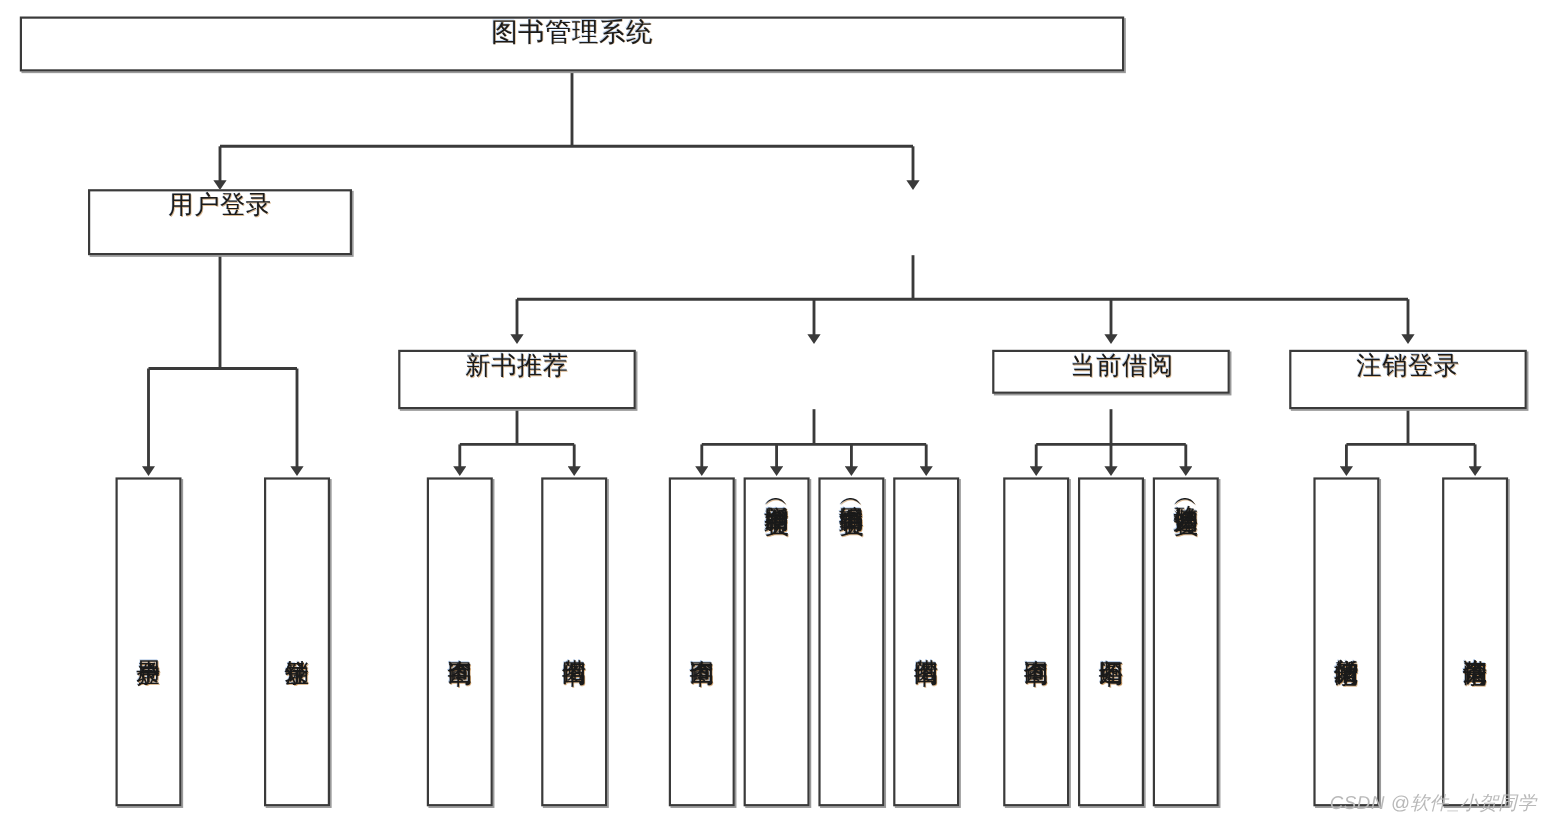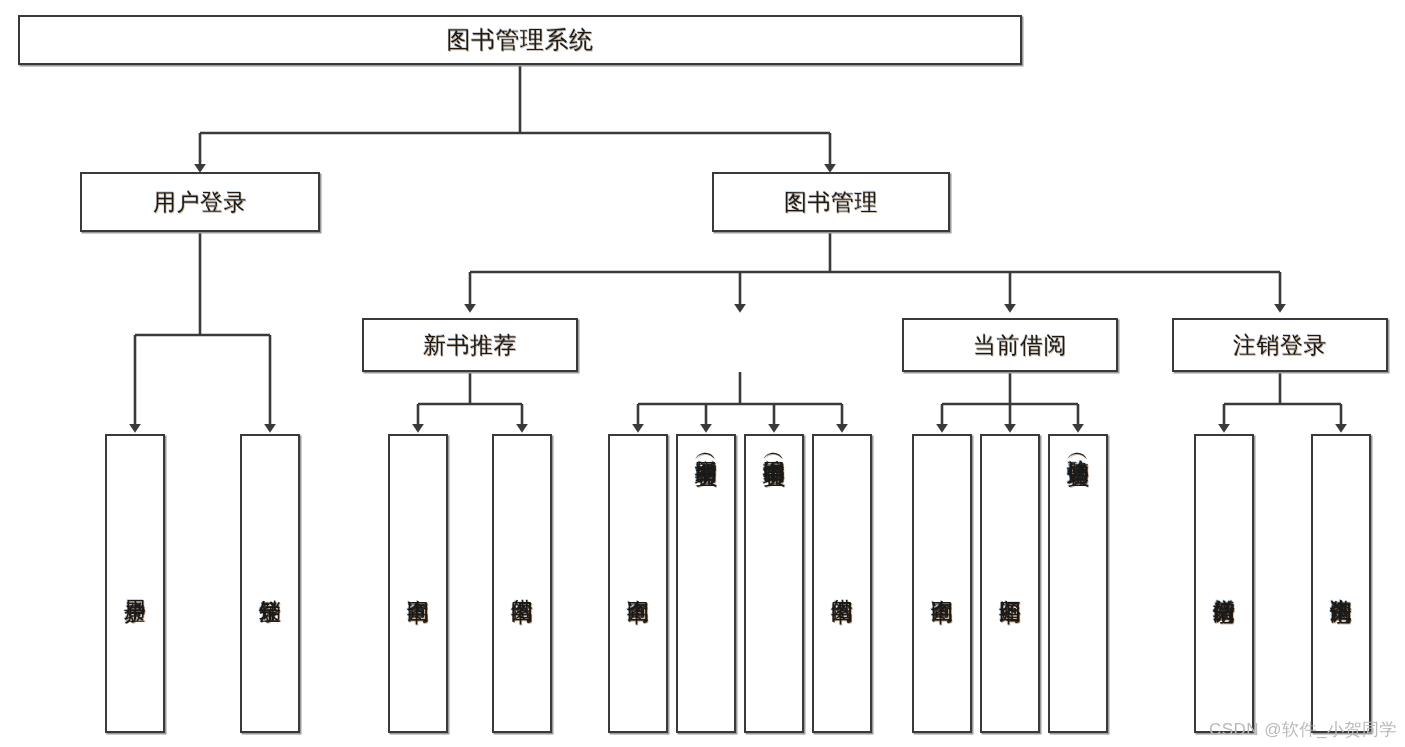--- a/index.html
+++ b/index.html
@@ -26,21 +26,20 @@
     height: 747px;
     pointer-events: none;
   }
   .node {
     position: absolute;
     box-sizing: border-box;
     border: 2px solid #3a3a3a;
     background: #ffffff;
     box-shadow: 1.5px 1.5px 0 0 #9a9a9a;
     display: flex;
-    align-items: center;
     justify-content: center;
     color: #1a1a1a;
   }
   .node-label {
     display: block;
     text-align: center;
     line-height: 1.05;
     color: #1a1a1a;
     text-shadow: 0.7px 0.7px 0 rgba(190, 130, 60, 0.55),
                 -0.6px -0.6px 0 rgba(120, 160, 210, 0.45);
@@ -74,20 +73,21 @@
   }
   #watermark {
     position: absolute;
     right: 8px;
     bottom: 6px;
     font-size: 17px;
     color: #b9b9b9;
     letter-spacing: 0.5px;
     white-space: nowrap;
     user-select: none;
+    font-style: italic;
   }
 </style>
 </head>
 <body>
 
 <div id="diagram-root">
 
   <svg id="edge-layer" viewBox="0 0 1405 747" width="1405" height="747" xmlns="http://www.w3.org/2000/svg">
     <defs>
       <marker id="arrow" markerWidth="10" markerHeight="12" refX="2.2" refY="6" orient="auto" markerUnits="userSpaceOnUse">
@@ -141,28 +141,25 @@
     </g>
   </svg>
 
   <div class="node horiz root" style="left:18px; top:15px; width:1004px; height:50px;">
     <span class="node-label">图书管理系统</span>
   </div>
 
   <div class="node horiz" style="left:80px; top:172px; width:240px; height:60px;">
     <span class="node-label">用户登录</span>
   </div>
-  <div class="node horiz" style="left:712px; top:172px; width:238px; height:60px;">
-    <span class="node-label">图书管理</span>
-  </div>
 
   <div class="node horiz" style="left:362px; top:318px; width:216px; height:54px;">
     <span class="node-label">新书推荐</span>
   </div>
-  <div class="node horiz" style="left:902px; top:318px; width:216px; height:54px;padding-left:20px;">
+  <div class="node horiz" style="left:902px; top:318px; width:216px; height:40px;padding-left:20px;">
     <span class="node-label">当前借阅</span>
   </div>
   <div class="node horiz" style="left:1172px; top:318px; width:216px; height:54px;">
     <span class="node-label">注销登录</span>
   </div>
 
   <div class="node vert centered" style="left:105px; top:434px; width:60px; height:299px;">
     <span class="node-label">用户登录</span>
   </div>
   <div class="node vert centered" style="left:240px; top:434px; width:60px; height:299px;">

